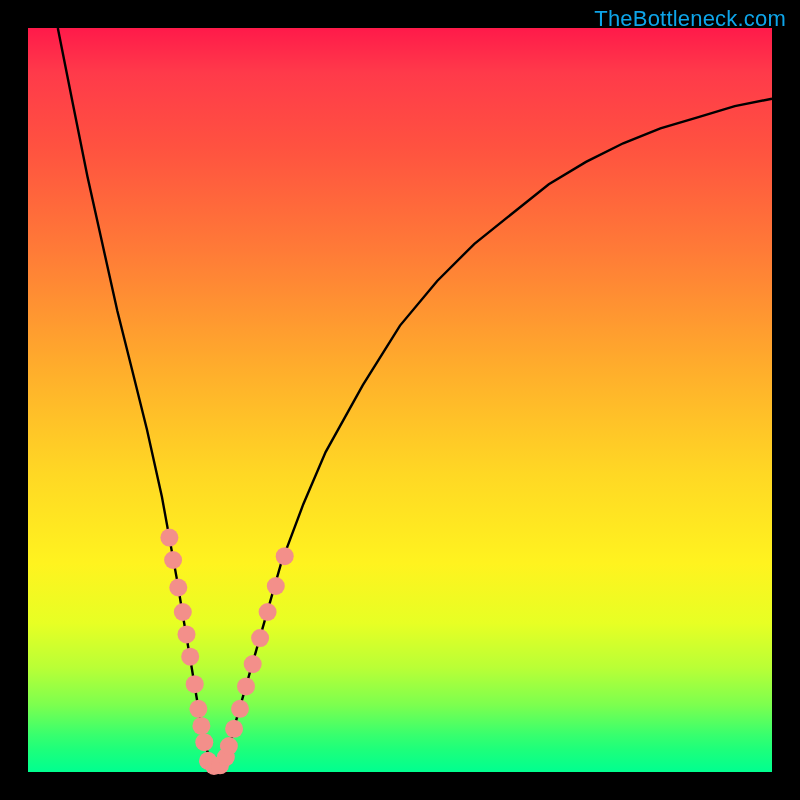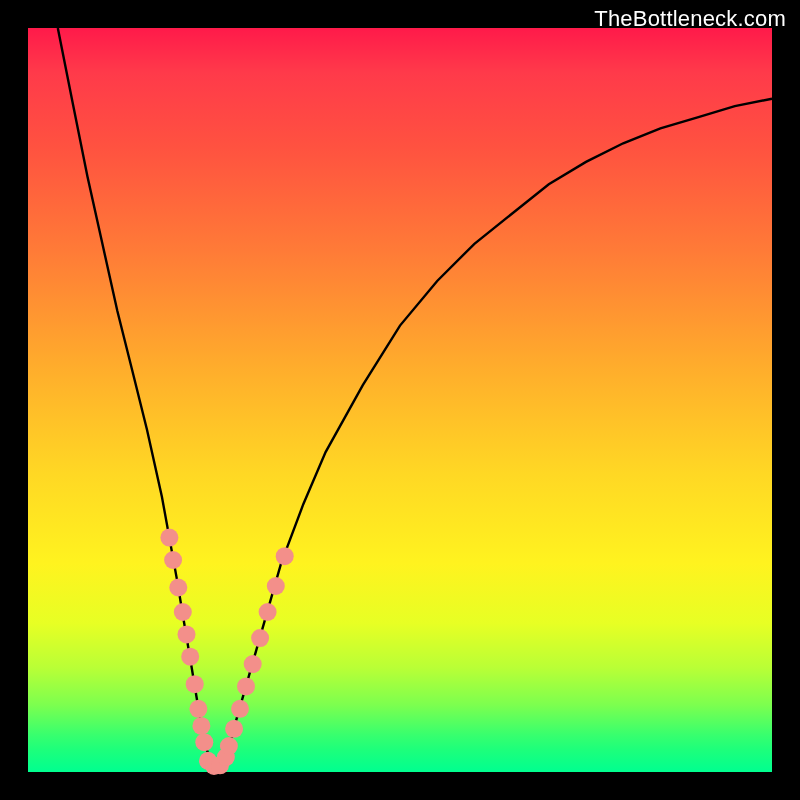--- a/index.html
+++ b/index.html
@@ -14,21 +14,21 @@
   .stage {
     position: relative;
     width: 800px;
     height: 800px;
     background: #000;
   }
   .watermark {
     position: absolute;
     top: 6px;
     right: 14px;
-    color: #ffffff;
+    color: #0ea5e9;
     font-size: 22px;
     font-weight: 400;
     letter-spacing: 0.2px;
   }
   .plot-area {
     position: absolute;
     left: 28px;
     top: 28px;
     width: 744px;
     height: 744px;

